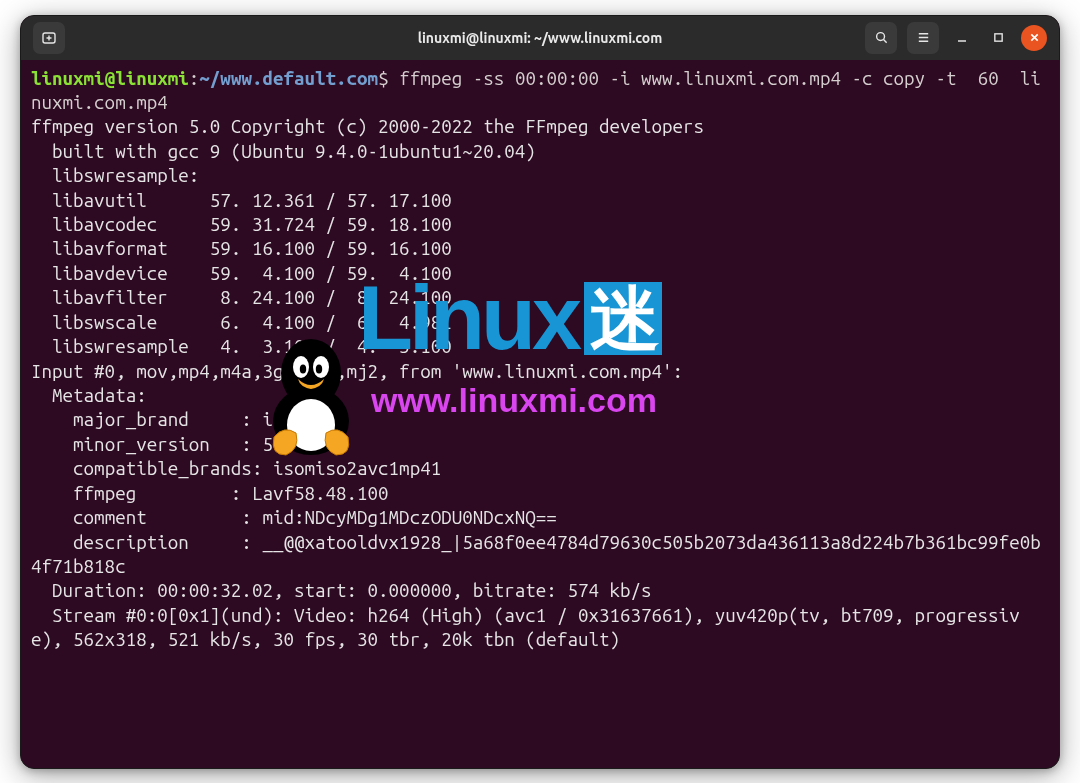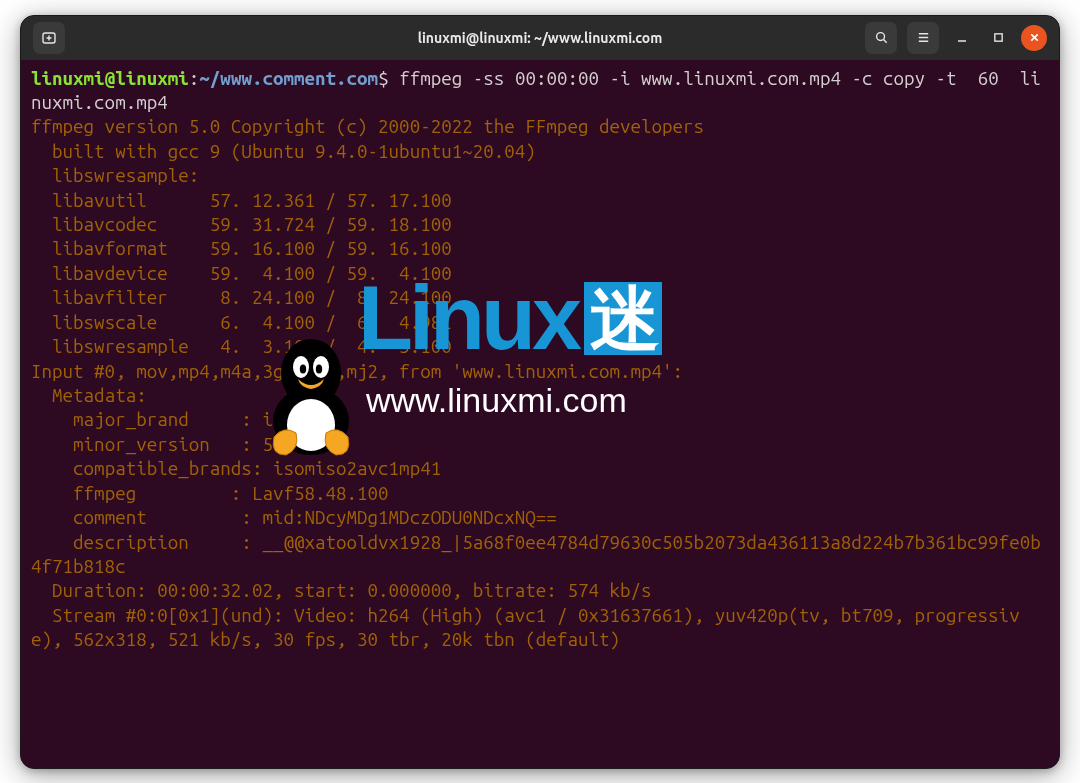--- a/index.html
+++ b/index.html
@@ -76,21 +76,21 @@
     white-space: pre-wrap;
     word-break: break-all;
     letter-spacing: 0px;
     position:relative;
   }
   .prompt-user { color:#8ae234; font-weight:bold; }
   .prompt-host { color:#8ae234; font-weight:bold; }
   .prompt-path { color:#729fcf; font-weight:bold; }
   .prompt-dollar { color:#d5d0cf; }
   .cmd { color:#d5d0cf; }
-  .out { color:#a16207; }
+  .out { color:#e5e5e5; }
 
   
   .watermark {
     position:absolute;
     left: 235px;
     top: 176px;
     display:flex;
     align-items:center;
     gap:0px;
     pointer-events:none;
@@ -120,25 +120,26 @@
     color:#fff;
     font-size:70px;
     padding:4px 6px 2px 6px;
     margin-left:6px;
     line-height:0.95;
     transform: translateY(-6px);
   }
   .linux-sub {
     font-family: Arial, sans-serif;
     font-size:34px;
-    color:#ffffff;
-    font-weight:400;
+    color:#d946ef;
+    font-weight:700;
     margin-top:-18px;
     margin-left:8px;
     letter-spacing:0px;
+    text-align:center;
   }
 </style>
 </head>
 <body>
 
 <div class="window">
 
   <div class="titlebar">
     <div class="title-left">
       <div class="title-btn">
@@ -176,21 +177,21 @@
       </div>
       <div class="ctrl-btn ctrl-close">
         <svg width="11" height="11" viewBox="0 0 12 12">
           <line x1="2.5" y1="2.5" x2="9.5" y2="9.5" stroke="#fff" stroke-width="1.8"></line>
           <line x1="9.5" y1="2.5" x2="2.5" y2="9.5" stroke="#fff" stroke-width="1.8"></line>
         </svg>
       </div>
     </div>
   </div>
 
-  <div class="terminal"><span class="prompt-user">linuxmi</span><span class="prompt-user">@</span><span class="prompt-host">linuxmi</span><span class="prompt-dollar">:</span><span class="prompt-path">~</span><span class="prompt-path">/www.comment.com</span><span class="prompt-dollar">$</span> <span class="cmd">ffmpeg -ss 00:00:00 -i www.linuxmi.com.mp4 -c copy -t  60  linuxmi.com.mp4</span>
+  <div class="terminal"><span class="prompt-user">linuxmi</span><span class="prompt-user">@</span><span class="prompt-host">linuxmi</span><span class="prompt-dollar">:</span><span class="prompt-path">~</span><span class="prompt-path">/www.default.com</span><span class="prompt-dollar">$</span> <span class="cmd">ffmpeg -ss 00:00:00 -i www.linuxmi.com.mp4 -c copy -t  60  linuxmi.com.mp4</span>
 <span class="out">ffmpeg version 5.0 Copyright (c) 2000-2022 the FFmpeg developers</span>
 <span class="out">  built with gcc 9 (Ubuntu 9.4.0-1ubuntu1~20.04)</span>
 <span class="out">  libswresample:</span>
 <span class="out">  libavutil      57. 12.361 / 57. 17.100</span>
 <span class="out">  libavcodec     59. 31.724 / 59. 18.100</span>
 <span class="out">  libavformat    59. 16.100 / 59. 16.100</span>
 <span class="out">  libavdevice    59.  4.100 / 59.  4.100</span>
 <span class="out">  libavfilter     8. 24.100 /  8. 24.100</span>
 <span class="out">  libswscale      6.  4.100 /  6.  4.981</span>
 <span class="out">  libswresample   4.  3.100 /  4.  3.100</span>

